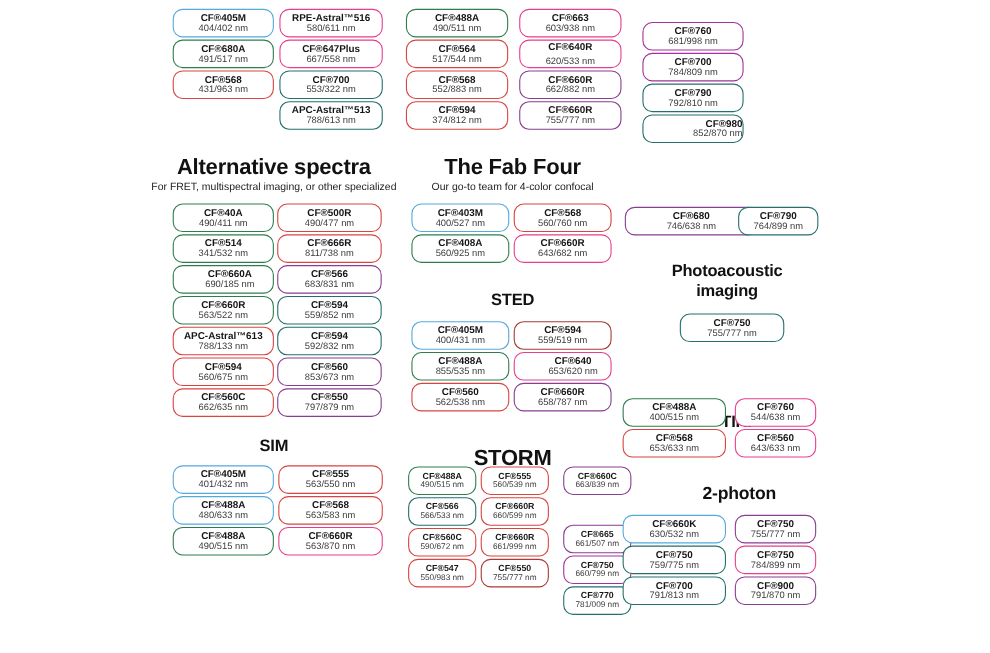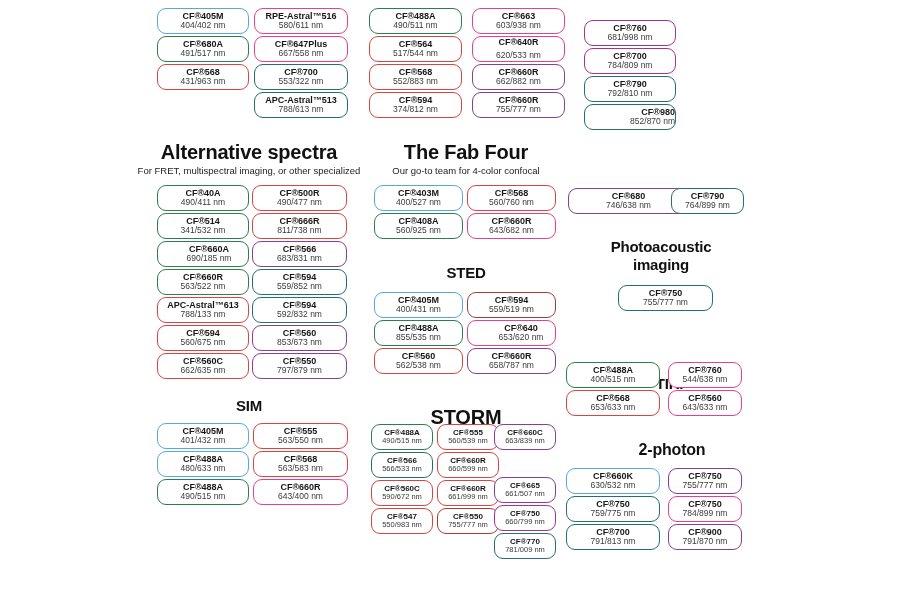--- a/index.html
+++ b/index.html
@@ -269,21 +269,21 @@
       <div class="dye" style="border-color: rgb(216, 68, 64);">
         <div class="dye-name">CF®555</div>
         <div class="dye-val">563/550 nm</div>
       </div>
       <div class="dye" style="border-color: rgb(216, 68, 64);">
         <div class="dye-name">CF®568</div>
         <div class="dye-val">563/583 nm</div>
       </div>
       <div class="dye" style="border-color: rgb(232, 62, 140);">
         <div class="dye-name">CF®660R</div>
-        <div class="dye-val">643/400 nm</div>
+        <div class="dye-val">563/870 nm</div>
       </div>
     </div>
   <div class="group small" style="left: 371px; top: 424px; width: 62px;">
       <div class="dye" style="border-color: rgb(47, 125, 78);">
         <div class="dye-name">CF®488A</div>
         <div class="dye-val">490/515 nm</div>
       </div>
       <div class="dye" style="border-color: rgb(35, 112, 108);">
         <div class="dye-name">CF®566</div>
         <div class="dye-val">566/533 nm</div>
@@ -308,21 +308,21 @@
       </div>
       <div class="dye" style="border-color: rgb(216, 68, 64);">
         <div class="dye-name">CF®660R</div>
         <div class="dye-val">661/999 nm</div>
       </div>
       <div class="dye" style="border-color: rgb(169, 59, 51);">
         <div class="dye-name">CF®550</div>
         <div class="dye-val">755/777 nm</div>
       </div>
     </div>
-  <div class="group small" style="left: 494px; top: 424px; width: 62px;">
+  <div class="group small" style="left: 512px; top: 424px; width: 62px;">
       <div class="dye" style="border-color: rgb(138, 61, 146);">
         <div class="dye-name">CF®660C</div>
         <div class="dye-val">663/839 nm</div>
       </div>
       <div class="dye" style="border-color: rgb(138, 61, 146); margin-top: 27px;">
         <div class="dye-name">CF®665</div>
         <div class="dye-val">661/507 nm</div>
       </div>
       <div class="dye" style="border-color: rgb(165, 48, 155);">
         <div class="dye-name">CF®750</div>

